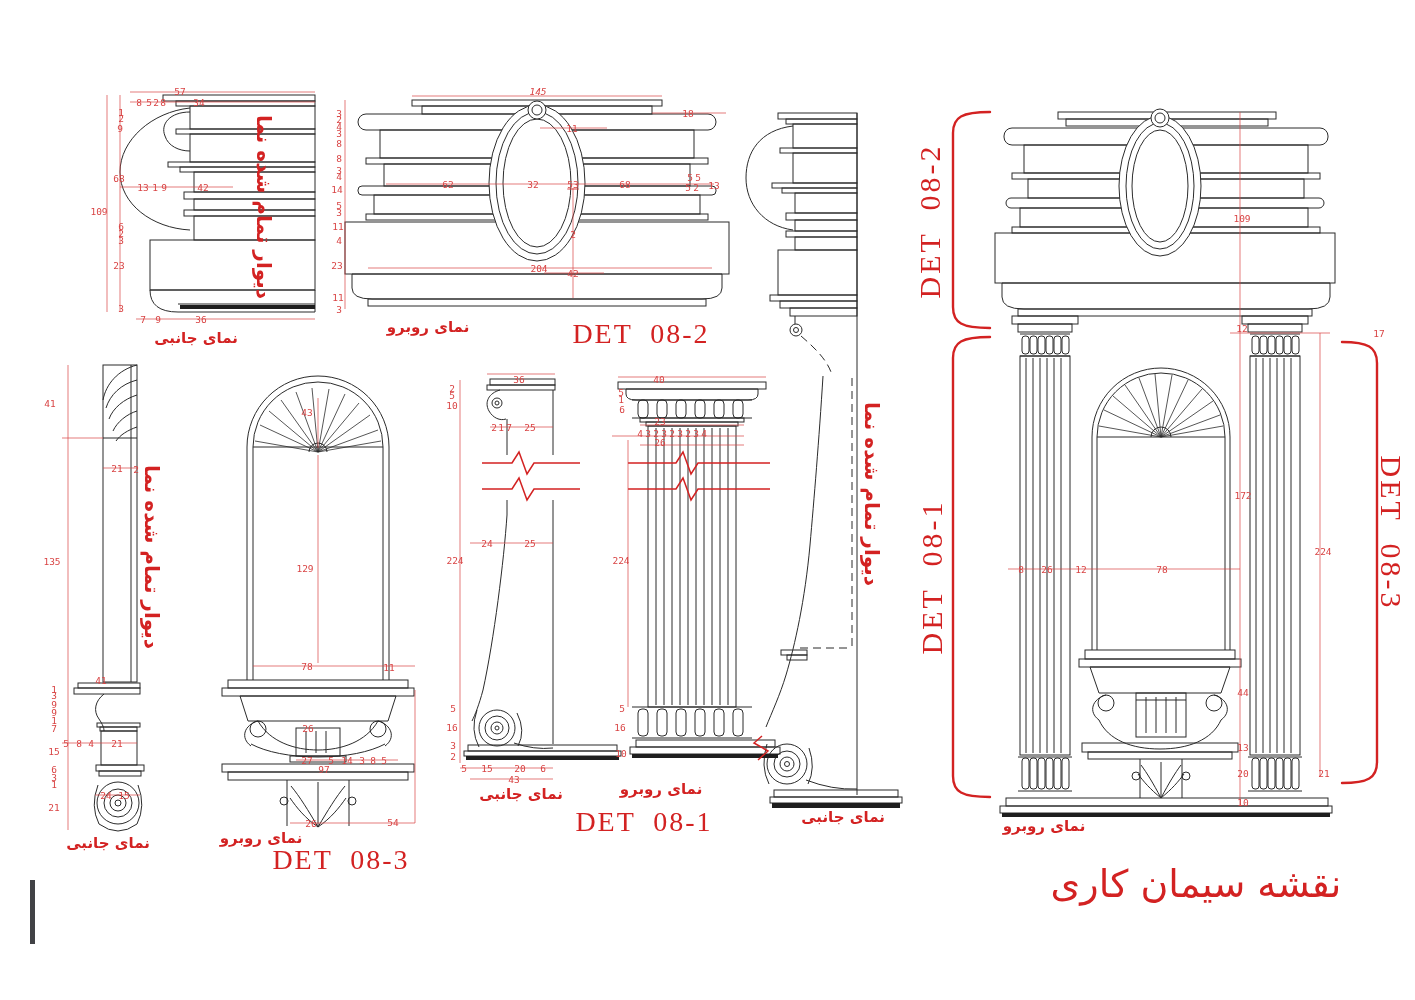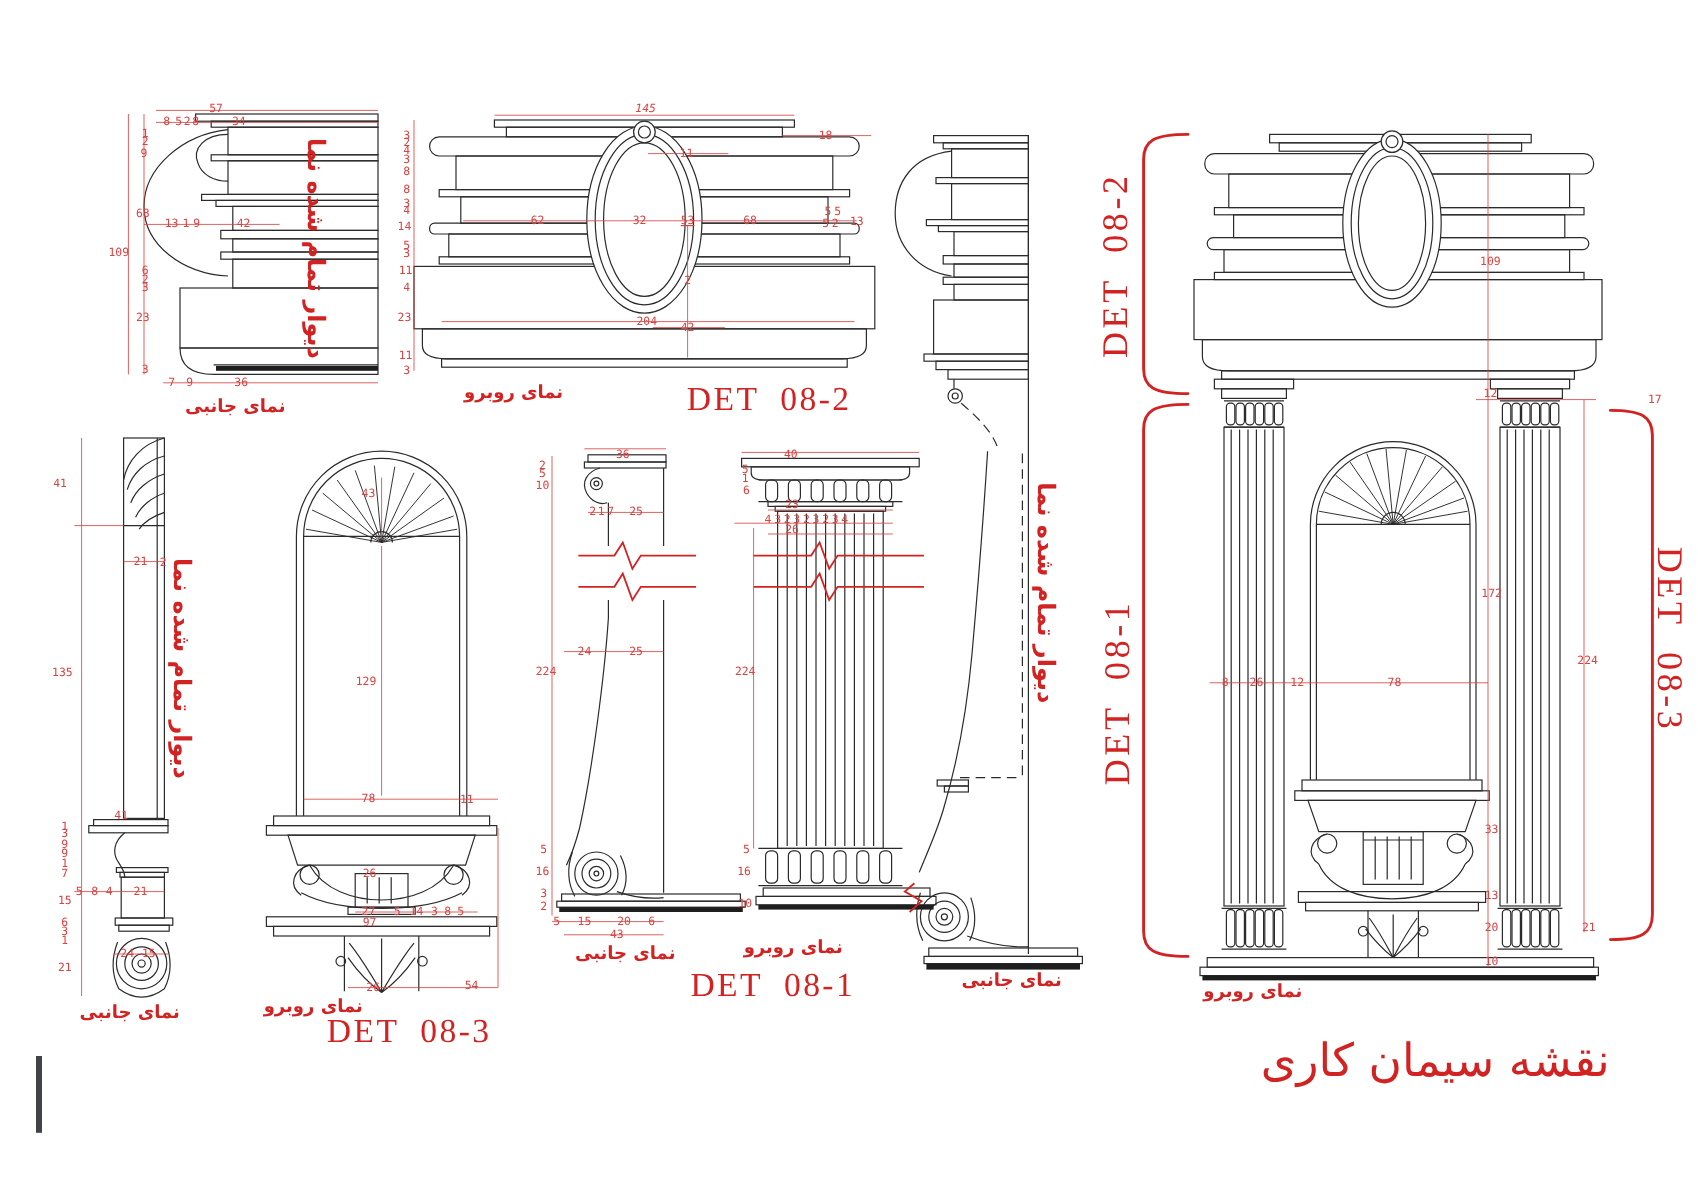--- a/index.html
+++ b/index.html
@@ -395,21 +395,21 @@
     <span class="t det" style="left: 641px; top: 334px;">DET  08-2</span>
     <span class="t dim" style="left: 1242px; top: 218px;">109</span>
     <span class="t dim" style="left: 1242px; top: 328px;">12</span>
     <span class="t dim" style="left: 1379px; top: 333px;">17</span>
     <span class="t dim" style="left: 1243px; top: 495px;">172</span>
     <span class="t dim" style="left: 1323px; top: 551px;">224</span>
     <span class="t dim" style="left: 1021px; top: 569px;">8</span>
     <span class="t dim" style="left: 1047px; top: 569px;">26</span>
     <span class="t dim" style="left: 1081px; top: 569px;">12</span>
     <span class="t dim" style="left: 1162px; top: 569px;">78</span>
-    <span class="t dim" style="left: 1243px; top: 692px;">33</span>
+    <span class="t dim" style="left: 1243px; top: 692px;">44</span>
     <span class="t dim" style="left: 1243px; top: 747px;">13</span>
     <span class="t dim" style="left: 1243px; top: 773px;">20</span>
     <span class="t dim" style="left: 1324px; top: 773px;">21</span>
     <span class="t dim" style="left: 1243px; top: 802px;">10</span>
     <span class="t cap" style="left: 1044px; top: 826px;">نمای روبرو</span>
     <span class="t detr" style="left: 930px; top: 221px; transform: translate(-50%, -50%) rotate(-90deg);">DET  08-2</span>
     <span class="t detr" style="left: 932px; top: 577px; transform: translate(-50%, -50%) rotate(-90deg);">DET  08-1</span>
     <span class="t detr" style="left: 1391px; top: 533px; transform: translate(-50%, -50%) rotate(90deg);">DET  08-3</span>
     <span class="t title" style="left: 1196px; top: 884px;">نقشه سیمان کاری</span>
     <span class="t dim" style="left: 50px; top: 403px;">41</span>
@@ -440,21 +440,21 @@
     <span class="t dim" style="left: 305px; top: 568px;">129</span>
     <span class="t dim" style="left: 307px; top: 666px;">78</span>
     <span class="t dim" style="left: 389px; top: 667px;">11</span>
     <span class="t dim" style="left: 308px; top: 728px;">26</span>
     <span class="t dim" style="left: 307px; top: 760px;">27</span>
     <span class="t dim" style="left: 331px; top: 760px;">5</span>
     <span class="t dim" style="left: 347px; top: 760px;">14</span>
     <span class="t dim" style="left: 362px; top: 760px;">3</span>
     <span class="t dim" style="left: 373px; top: 760px;">8</span>
     <span class="t dim" style="left: 384px; top: 760px;">5</span>
-    <span class="t dim" style="left: 308px; top: 769px;">97</span>
+    <span class="t dim" style="left: 324px; top: 769px;">97</span>
     <span class="t dim" style="left: 311px; top: 823px;">26</span>
     <span class="t dim" style="left: 393px; top: 822px;">54</span>
     <span class="t cap" style="left: 261px; top: 838px;">نمای روبرو</span>
     <span class="t det" style="left: 341px; top: 860px;">DET  08-3</span>
     <span class="t dim" style="left: 519px; top: 379px;">36</span>
     <span class="t dim" style="left: 452px; top: 388px;">2</span>
     <span class="t dim" style="left: 452px; top: 395px;">5</span>
     <span class="t dim" style="left: 452px; top: 405px;">10</span>
     <span class="t dim" style="left: 494px; top: 427px;">2</span>
     <span class="t dim" style="left: 501px; top: 427px;">1</span>

